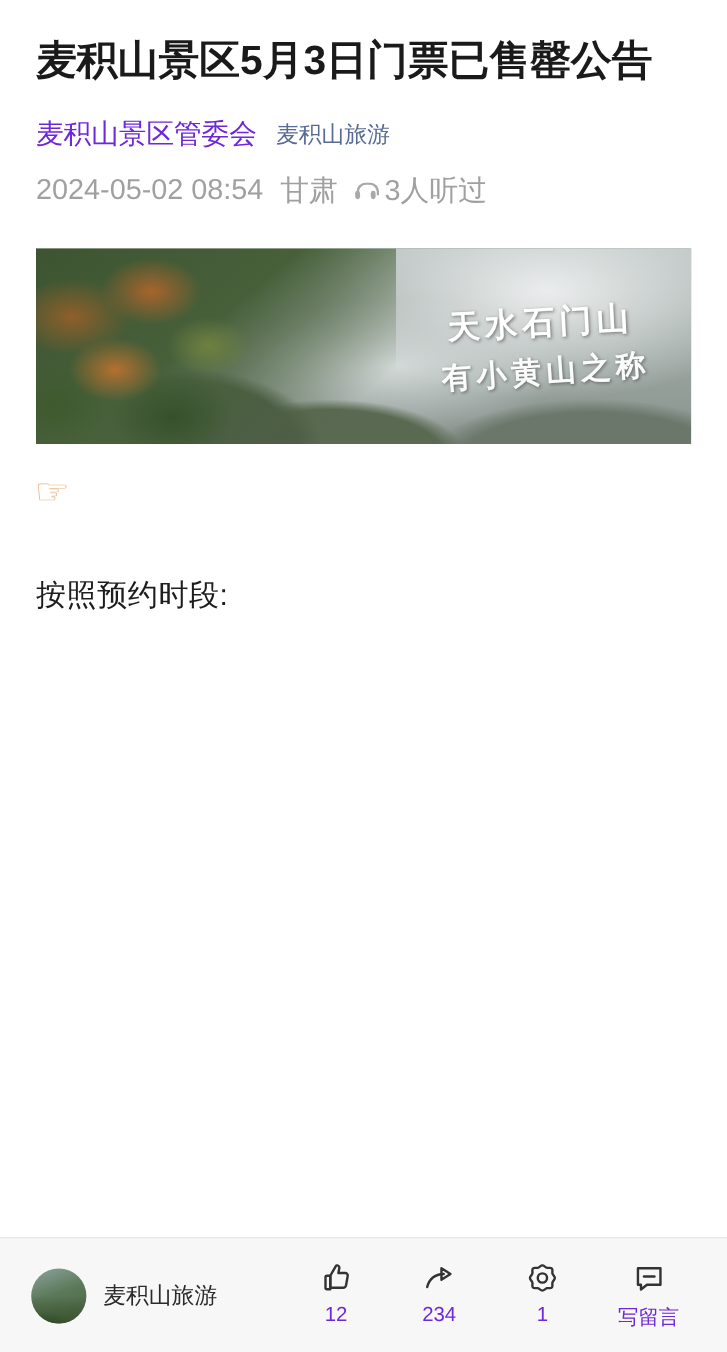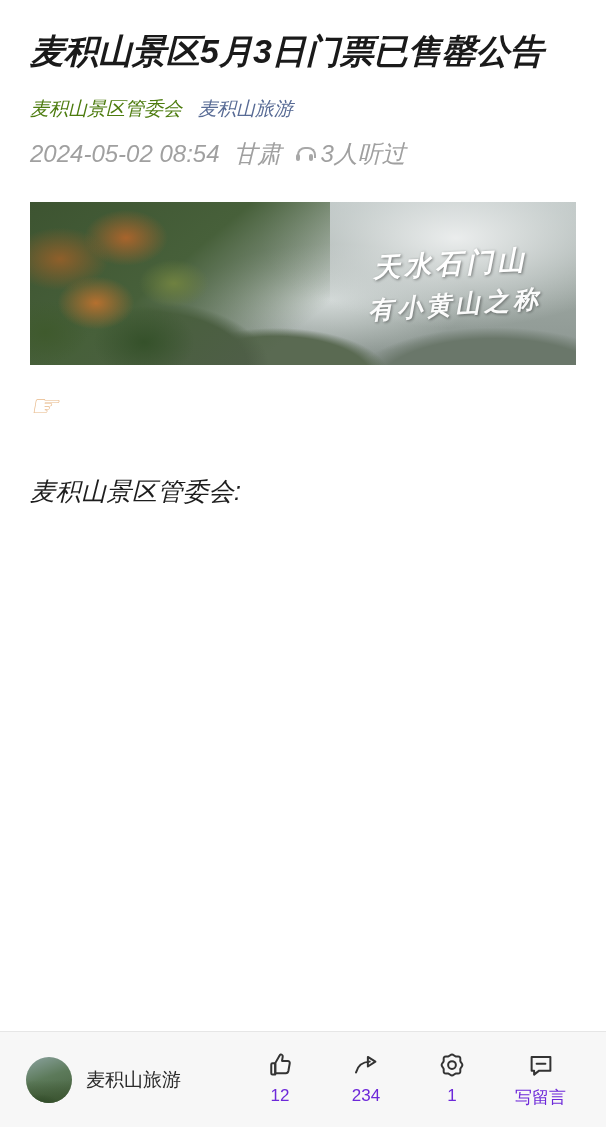--- a/index.html
+++ b/index.html
@@ -12,39 +12,38 @@
   }
   .page {
     position: relative;
     width: 606px;
     height: 1127px;
     background: #fff;
     overflow: hidden;
   }
   .content {
     padding: 28px 26px 0 30px;
-    font-style: italic;
   }
   .title {
     font-size: 34px;
     line-height: 46px;
     font-weight: bold;
     color: #1a1a1a;
     letter-spacing: 0px;
     margin-bottom: 22px;
   }
   .meta-row-1 {
     display: flex;
     align-items: center;
     gap: 16px;
     margin-bottom: 16px;
   }
   .meta-author {
-    font-size: 19px;
-    color: #4d7c0f;
+    font-size: 23px;
+    color: #6d28d9;
   }
   .meta-account {
     font-size: 19px;
     color: #586b95;
   }
   .meta-row-2 {
     display: flex;
     align-items: center;
     gap: 14px;
     margin-bottom: 32px;
@@ -257,21 +256,21 @@
       <div class="hero-ridge-far"></div>
       <div class="hero-forest"></div>
       <div class="hero-text-1">天水石门山</div>
       <div class="hero-text-2">有小黄山之称</div>
     </div>
 
     <div class="summary-row">
       <span class="hand-icon">☞</span>
     </div>
 
-    <p class="para greeting">麦积山景区管委会:</p>
+    <p class="para greeting">按照预约时段:</p>
 
 
   </div>
 
   <div class="footer">
     <div class="footer-left">
       <div class="avatar"></div>
       <span class="footer-account">麦积山旅游</span>
     </div>
     <div class="footer-actions">

